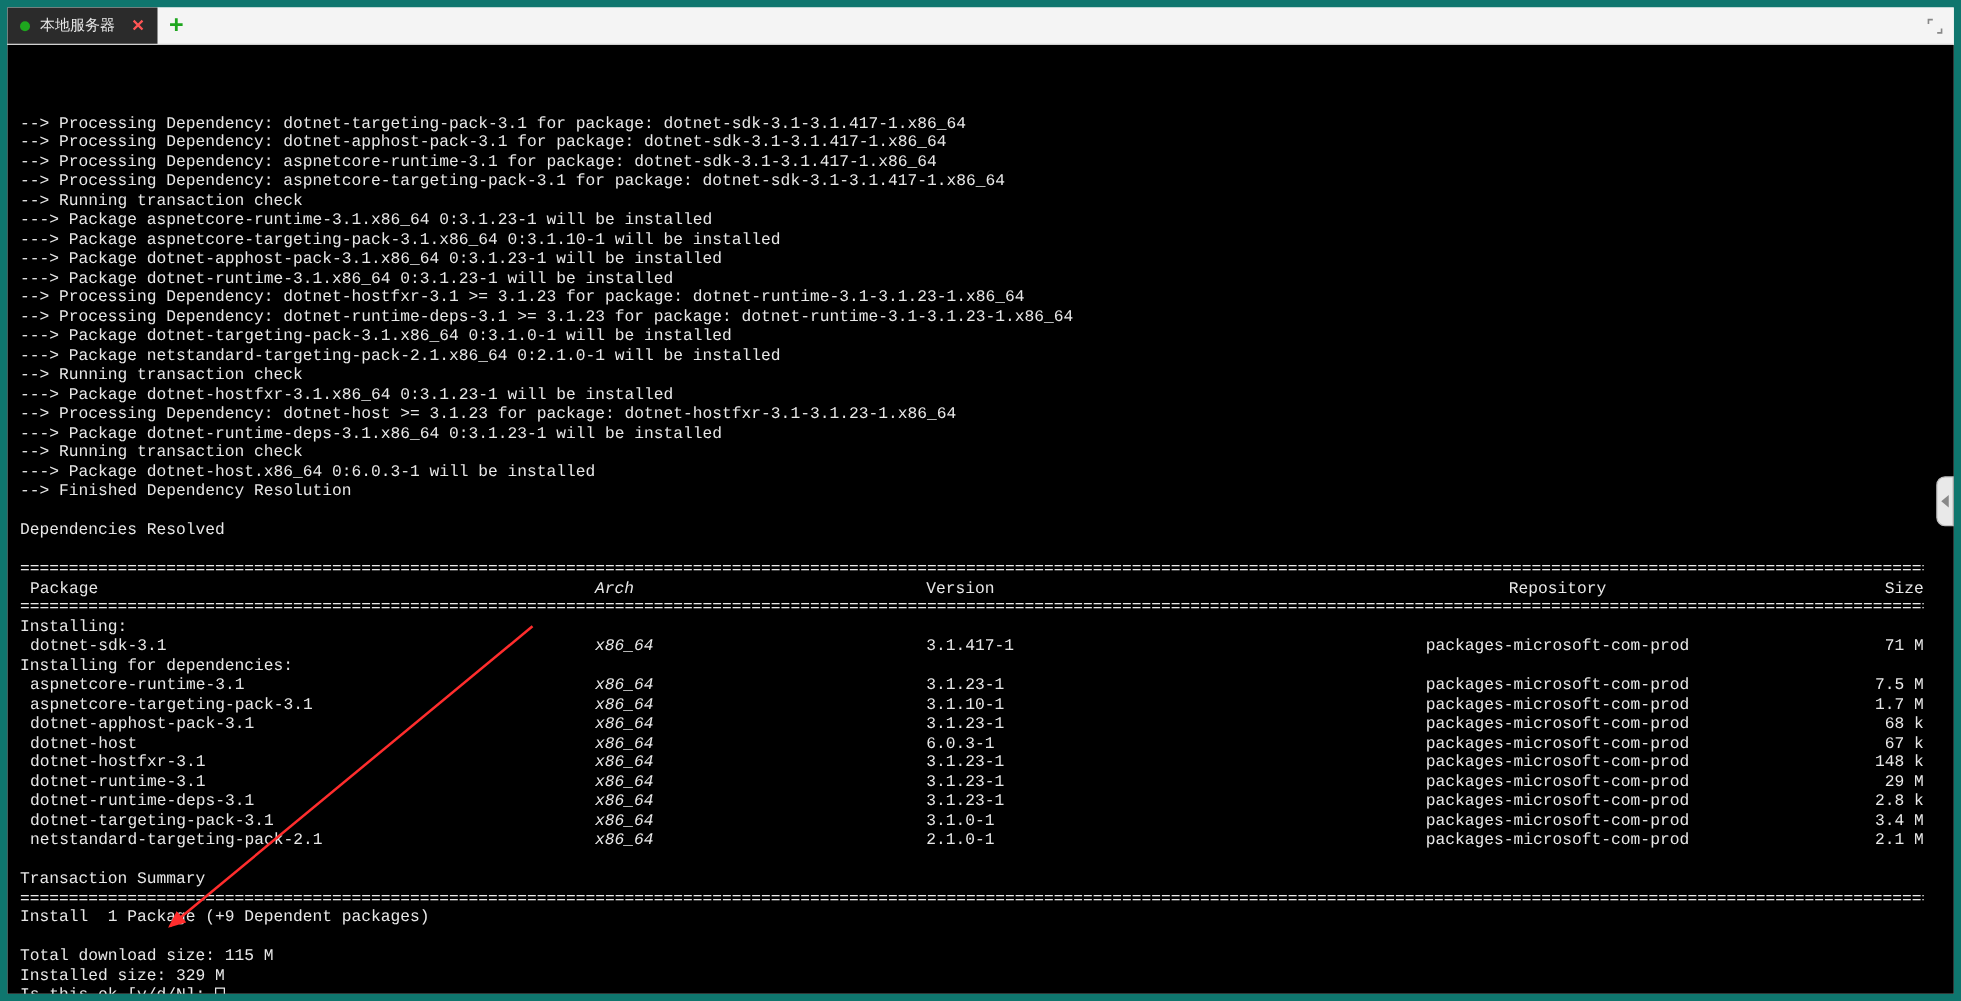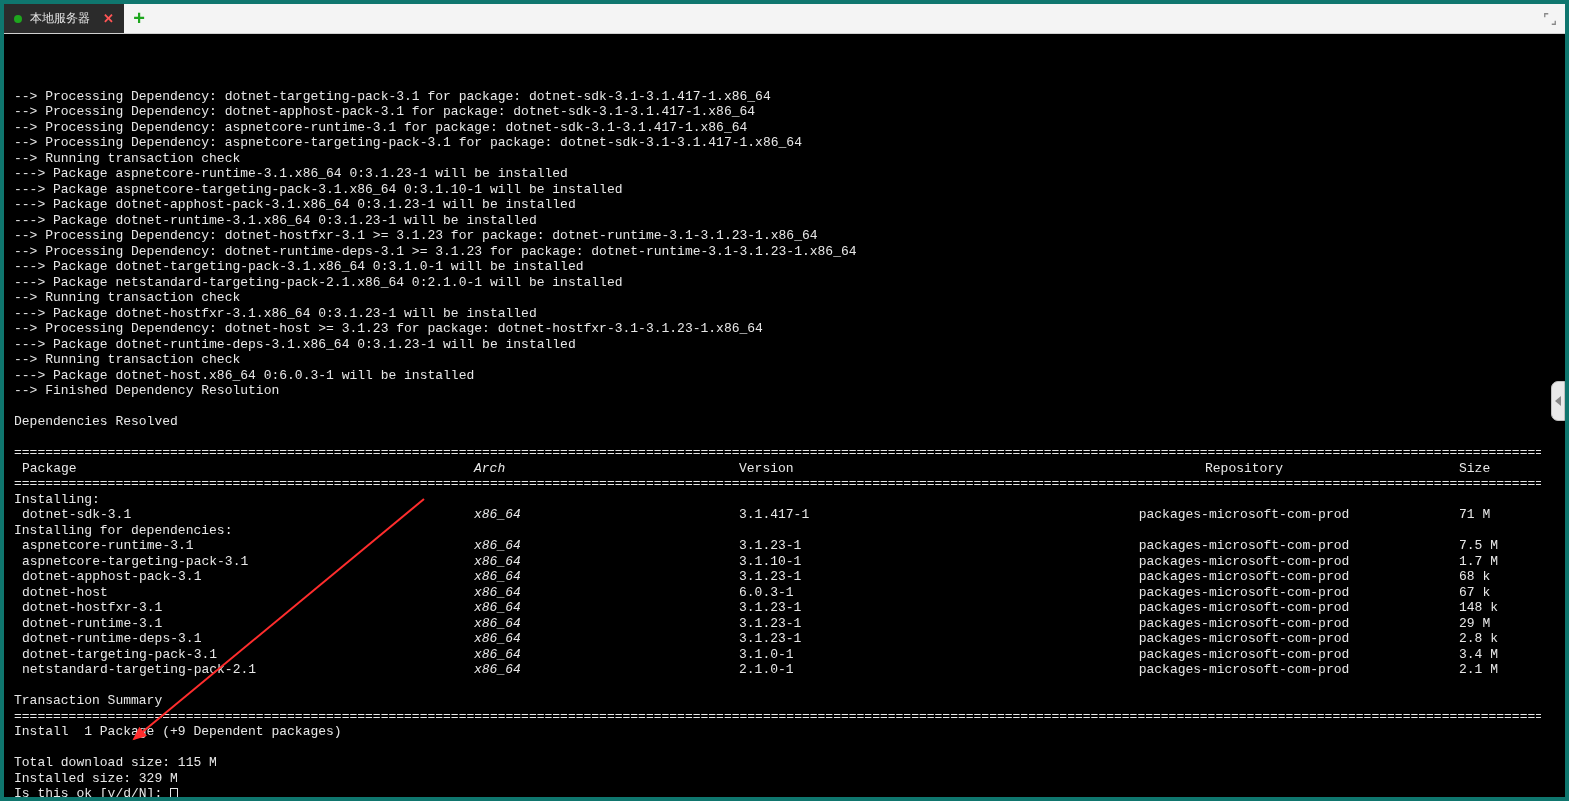--- a/index.html
+++ b/index.html
@@ -7,21 +7,21 @@
     background: #f0f0f0;
     font-family: Arial, sans-serif;
     width: 1569px;
     height: 801px;
     overflow: hidden;
   }
   .app-frame {
     width: 1569px;
     height: 801px;
     background: #ffffff;
-    border: 4px solid #0f766e;
+    border: 6px solid #0f766e;
     display: flex;
     flex-direction: column;
     position: relative;
   }
   .tab-bar {
     height: 30px;
     background: #f4f4f4;
     display: flex;
     align-items: stretch;
     border-bottom: 1px solid #d0d0d0;
@@ -85,21 +85,21 @@
     overflow: hidden;
     position: relative;
     white-space: pre;
   }
   .term-line { white-space: pre; }
   .cols-row { display: flex; }
   .col-pkg  { width: 460px; }
   .col-arch { width: 265px; font-style: italic; }
   .col-ver  { width: 290px; }
   .col-repo { width: 430px; text-align: center; }
-  .col-size { flex: 1; }
+  .col-size { flex: 1; text-align: right; }
   .indent1 { padding-left: 8px; }
   .divider-line {
     white-space: nowrap;
     overflow: hidden;
     letter-spacing: 0;
   }
   .cursor-box {
     display: inline-block;
     width: 8px;
     height: 13px;

